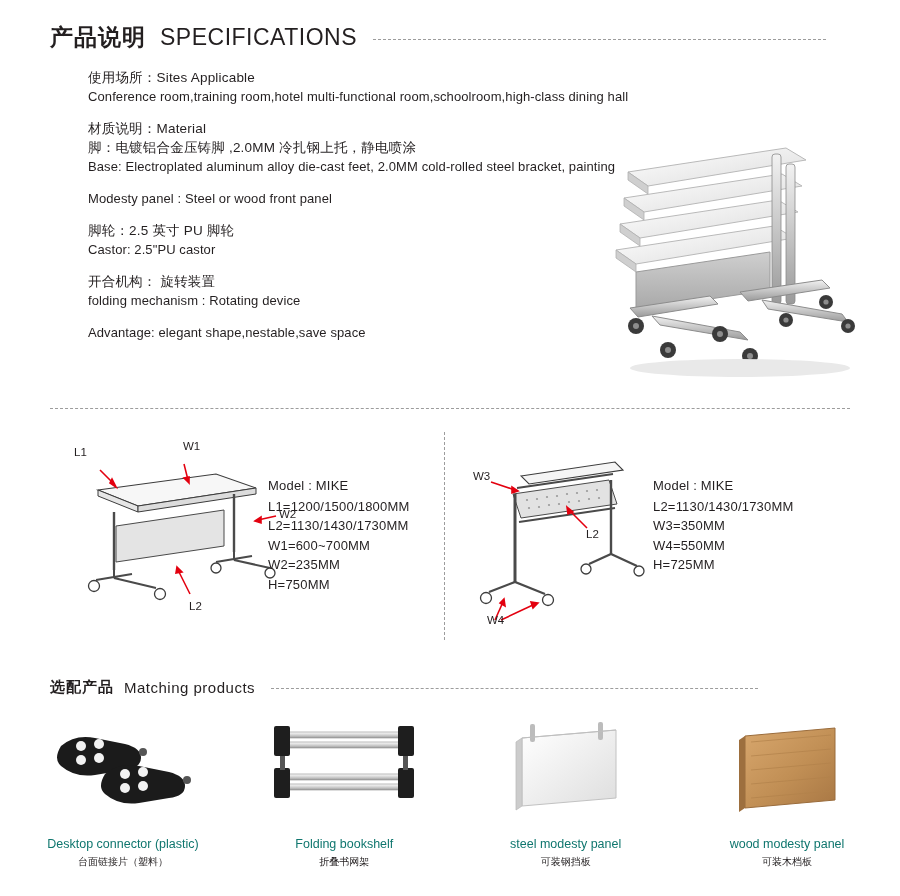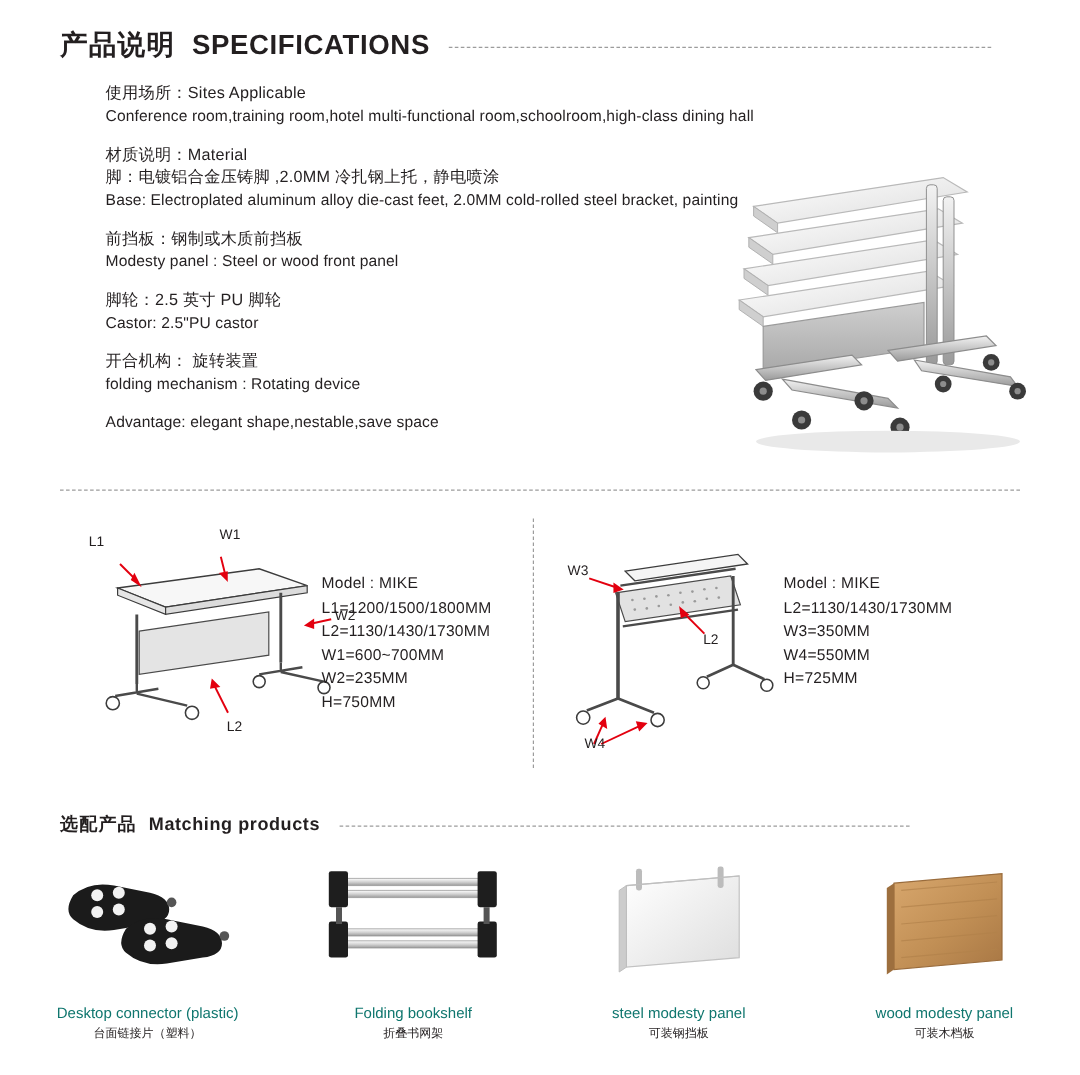--- a/index.html
+++ b/index.html
@@ -23,21 +23,21 @@
   }
   .section-header .title-cn {
     font-size: 23px;
     font-weight: bold;
     letter-spacing: 1px;
     color: #231f20;
     white-space: nowrap;
   }
   .section-header .title-en {
     font-size: 23px;
-    font-weight: bold;
+    font-weight: normal;
     letter-spacing: 0.5px;
     color: #231f20;
     white-space: nowrap;
     margin-left: 14px;
   }
   .section-header .rule {
     flex: 1;
     height: 0;
     border-top: 1px dashed #9c9c9c;
     margin-left: 16px;
@@ -161,21 +161,20 @@
   <div class="spec-group">
     <div class="cn">使用场所：Sites Applicable</div>
     <div class="en">Conference room,training room,hotel multi-functional room,schoolroom,high-class dining hall</div>
   </div>
   <div class="spec-group">
     <div class="cn">材质说明：Material</div>
     <div class="cn">脚：电镀铝合金压铸脚 ,2.0MM 冷扎钢上托，静电喷涂</div>
     <div class="en">Base: Electroplated aluminum alloy die-cast feet, 2.0MM cold-rolled steel bracket, painting</div>
   </div>
   <div class="spec-group">
-    <div class="cn">前挡板：钢制或木质前挡板</div>
     <div class="en">Modesty panel : Steel or wood front panel</div>
   </div>
   <div class="spec-group">
     <div class="cn">脚轮：2.5 英寸 PU 脚轮</div>
     <div class="en">Castor: 2.5"PU castor</div>
   </div>
   <div class="spec-group">
     <div class="cn">开合机构： 旋转装置</div>
     <div class="en">folding mechanism : Rotating device</div>
   </div>

